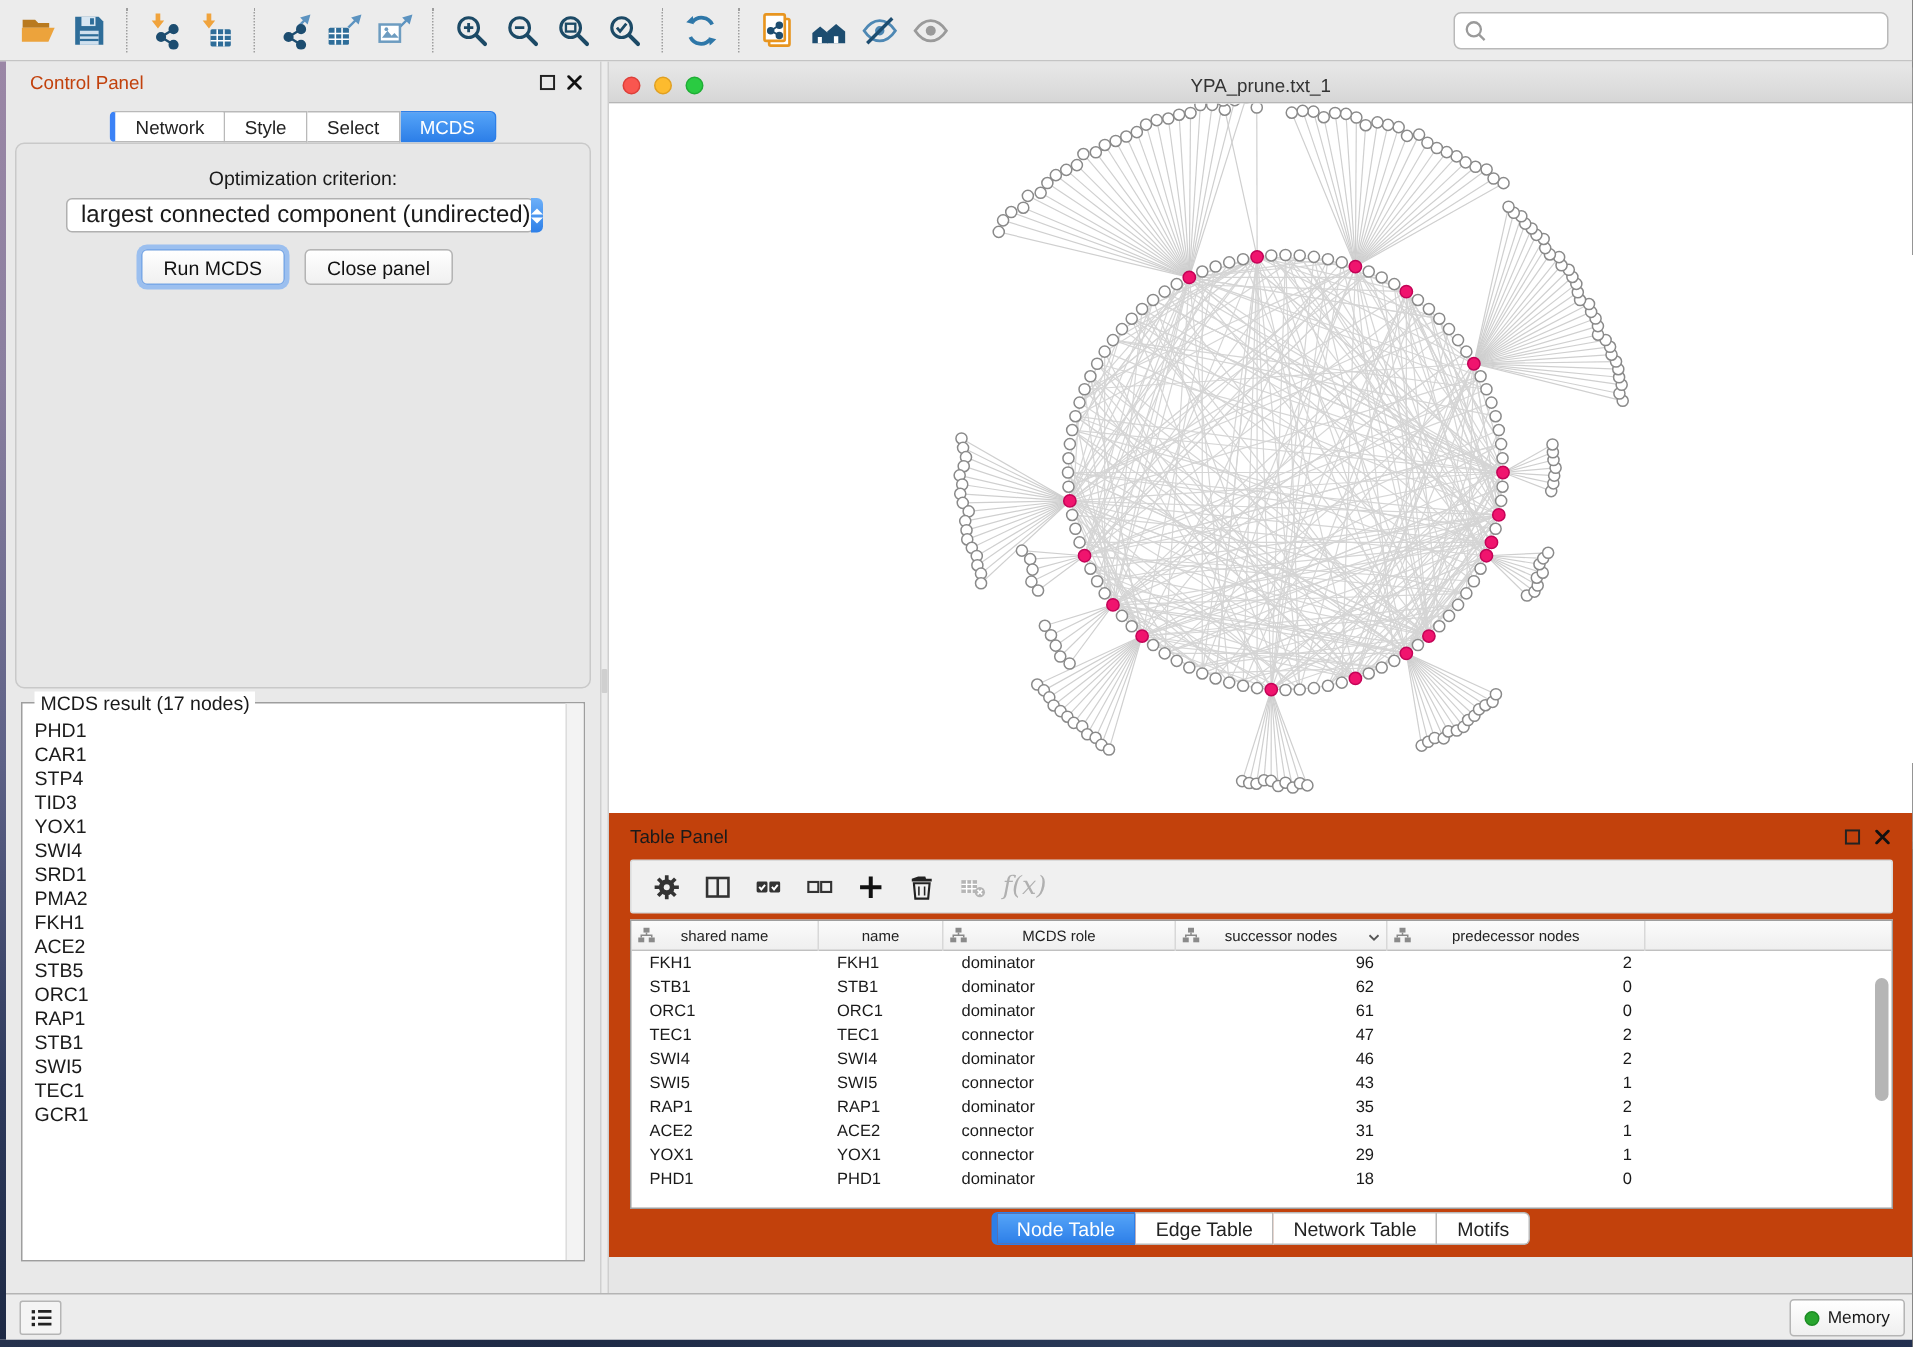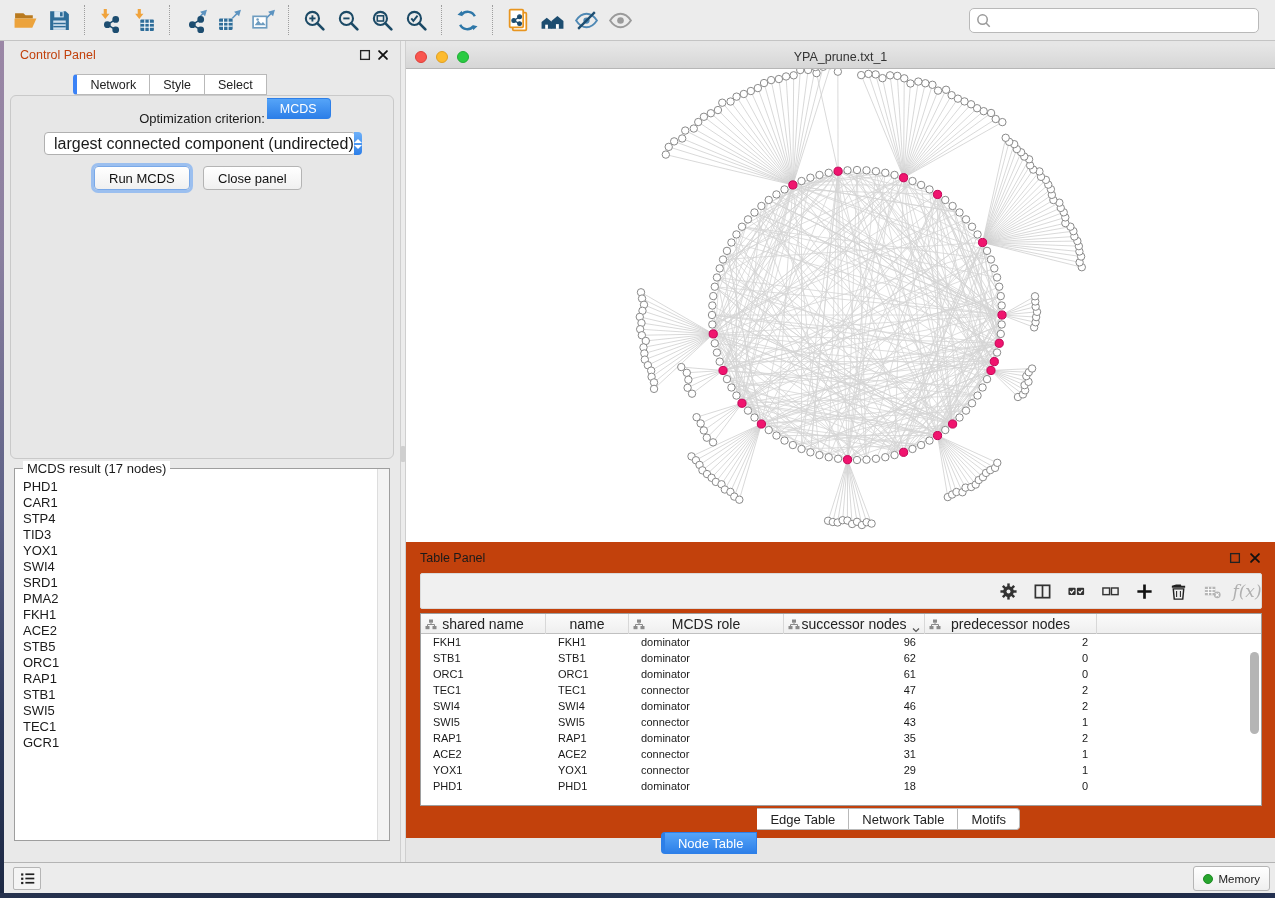--- a/index.html
+++ b/index.html
@@ -28,21 +28,21 @@
   .win-btn{position:absolute;top:7px;width:14px;height:14px;}
   .win-btn svg{width:14px;height:14px;}
   .cp-float{right:28px;} .cp-close{right:10px;}
   .cp-content{position:absolute;left:6px;top:54px;width:384px;height:364px;background:#e7e7e7;
     border:1px solid #c9c9c9;border-radius:6px;}
   .cp-tabs{position:absolute;left:0;top:33px;width:100%;display:flex;justify-content:center;}
   .seg{height:21px;line-height:21px;padding:0 13px;background:#fff;border:1px solid #b9b9b9;border-left:none;
     font-size:12.5px;color:#222;}
   .seg:first-child{border-left:4px solid #3b82f6;border-radius:4px 0 0 4px;}
   .seg:last-child{border-radius:0 4px 4px 0;}
-  .seg.sel{background:linear-gradient(180deg,#55a4f8,#2d7fe8);color:#fff;border-color:#2d7fe8;margin-top:24px;}
+  .seg.sel{background:linear-gradient(180deg,#55a4f8,#2d7fe8);color:#fff;border-color:#2d7fe8;}
   .opt-label{position:absolute;left:0;top:70px;width:100%;text-align:center;font-size:13px;}
   .dropdown{position:absolute;left:40px;top:91px;width:312px;height:23px;background:#fff;border:1px solid #b0b0b0;
     border-radius:4px;display:flex;align-items:center;}
   .dropdown .dd-text{flex:1;font-size:16px;padding-left:9px;white-space:nowrap;}
   .dd-stepper{width:20px;height:23px;margin-right:-1px;border-radius:0 4px 4px 0;
     background:linear-gradient(180deg,#6db0f9,#2d7fe8);display:flex;flex-direction:column;align-items:center;justify-content:center;gap:2px;}
   .dd-stepper i{width:0;height:0;border-left:4px solid transparent;border-right:4px solid transparent;}
   .dd-up{border-bottom:4px solid #fff;} .dd-down{border-top:4px solid #fff;}
   .btn{height:24px;background:linear-gradient(180deg,#ffffff,#f0f0f0);border:1px solid #b4b4b4;border-radius:4px;
     font-family:"Liberation Sans",sans-serif;font-size:13px;color:#111;padding:0 14px;}
@@ -66,27 +66,27 @@
   .tl-green{left:51px;background:#2acb42;border:1px solid #1fae35;}
   .net-title{position:absolute;left:0;top:5px;width:100%;text-align:center;font-size:12.5px;color:#333;}
   .net-canvas{position:absolute;left:0;top:28px;width:869px;height:491px;background:#fff;overflow:hidden;}
   .h-split{position:absolute;left:0;top:519px;width:869px;height:6px;background:#ececec;border-top:1px solid #d6d6d6;}
   .h-grip{position:absolute;left:425px;top:1px;width:12px;height:4px;background:#c9c9c9;}
   
   .table-panel{position:absolute;left:0;top:501px;width:869px;height:296px;background:#c2410c;}
   .tp-title{position:absolute;left:14px;top:9px;font-size:12.5px;}
   .tp-float{right:33px;top:9px;} .tp-close{right:13px;top:9px;}
   .tp-toolbar{position:absolute;left:14px;top:31px;width:842px;height:36px;background:#f0f0f0;
-    border:1px solid #dadada;border-radius:2px;display:flex;align-items:center;padding-left:8px;gap:4px;justify-content:flex-end;}
+    border:1px solid #dadada;border-radius:2px;display:flex;align-items:center;padding-left:8px;gap:4px;}
   .tp-tool{width:30px;height:30px;display:flex;align-items:center;justify-content:center;}
   .tp-tool svg{width:19px;height:19px;}
   .fx-label{font-family:"DejaVu Serif",serif;font-style:italic;font-size:17px;color:#b0b0b0;padding-left:2px;}
   .tp-table{position:absolute;left:14px;top:71px;width:842px;height:193px;background:#fff;border:1px solid #9e9e9e;overflow:hidden;}
   .thead{display:flex;height:20px;border-bottom:1px solid #c0c0c0;background:linear-gradient(180deg,#fbfbfb,#efefef);}
-  .th{position:relative;height:20px;border-right:1px solid #d8d8d8;font-size:14px;color:#222;
+  .th{position:relative;height:20px;border-right:1px solid #d8d8d8;font-size:10px;color:#222;
     display:flex;align-items:center;justify-content:center;}
   .th .col-icon{position:absolute;left:4px;top:4px;width:12px;height:12px;}
   .th .sort{position:absolute;right:4px;top:7px;width:8px;height:8px;}
   .trow{display:flex;height:16px;font-size:11px;align-items:center;}
   .td{height:16px;line-height:16px;white-space:nowrap;overflow:hidden;}
   .td.l{text-align:left;padding-left:12px;} .td.r{text-align:right;padding-right:9px;}
   .tscroll{position:absolute;right:2px;top:38px;width:9px;height:82px;background:#b5b5b5;border-radius:5px;}
   .tp-tabs{position:absolute;left:0;top:266px;width:100%;display:flex;justify-content:center;}
   .tp-tabs .seg{font-size:13px;height:22px;line-height:22px;}
   

